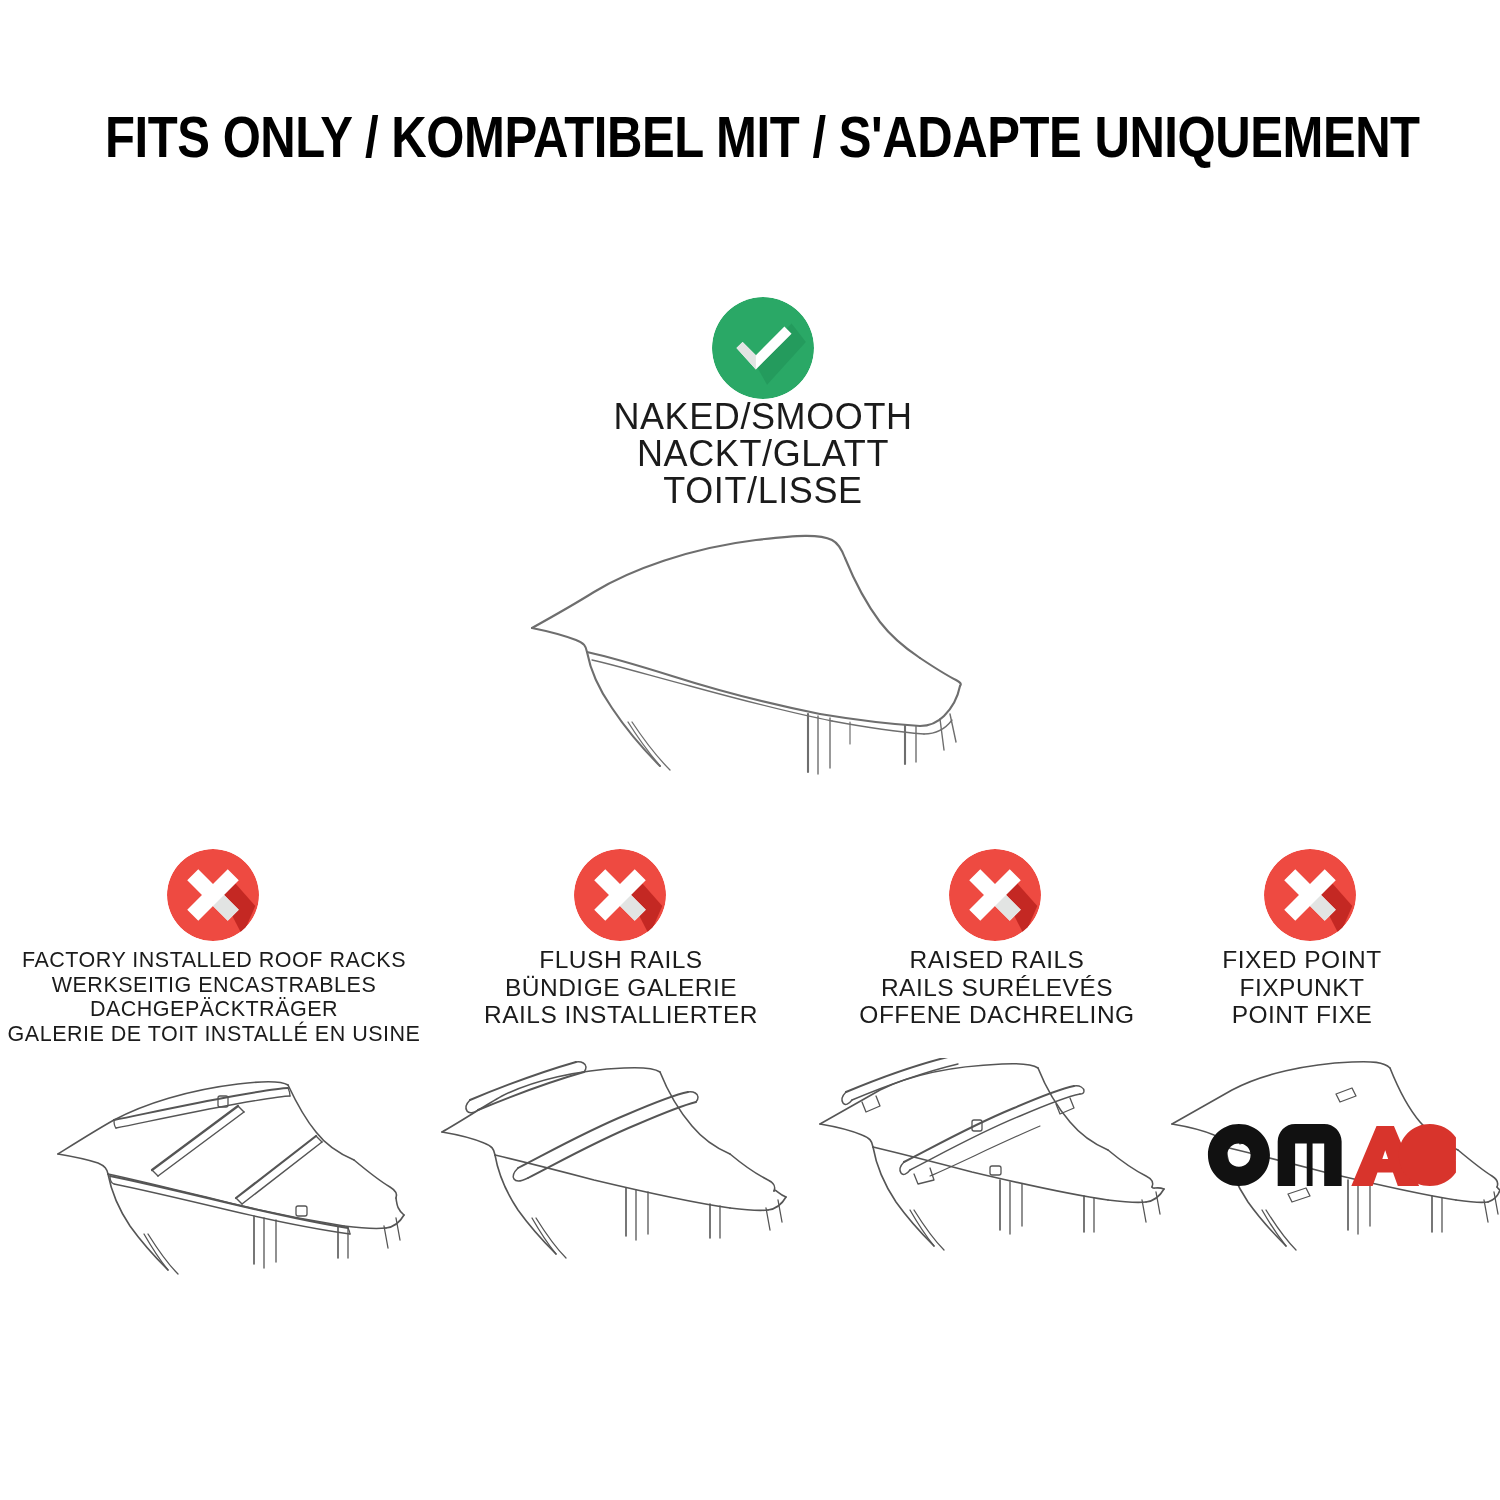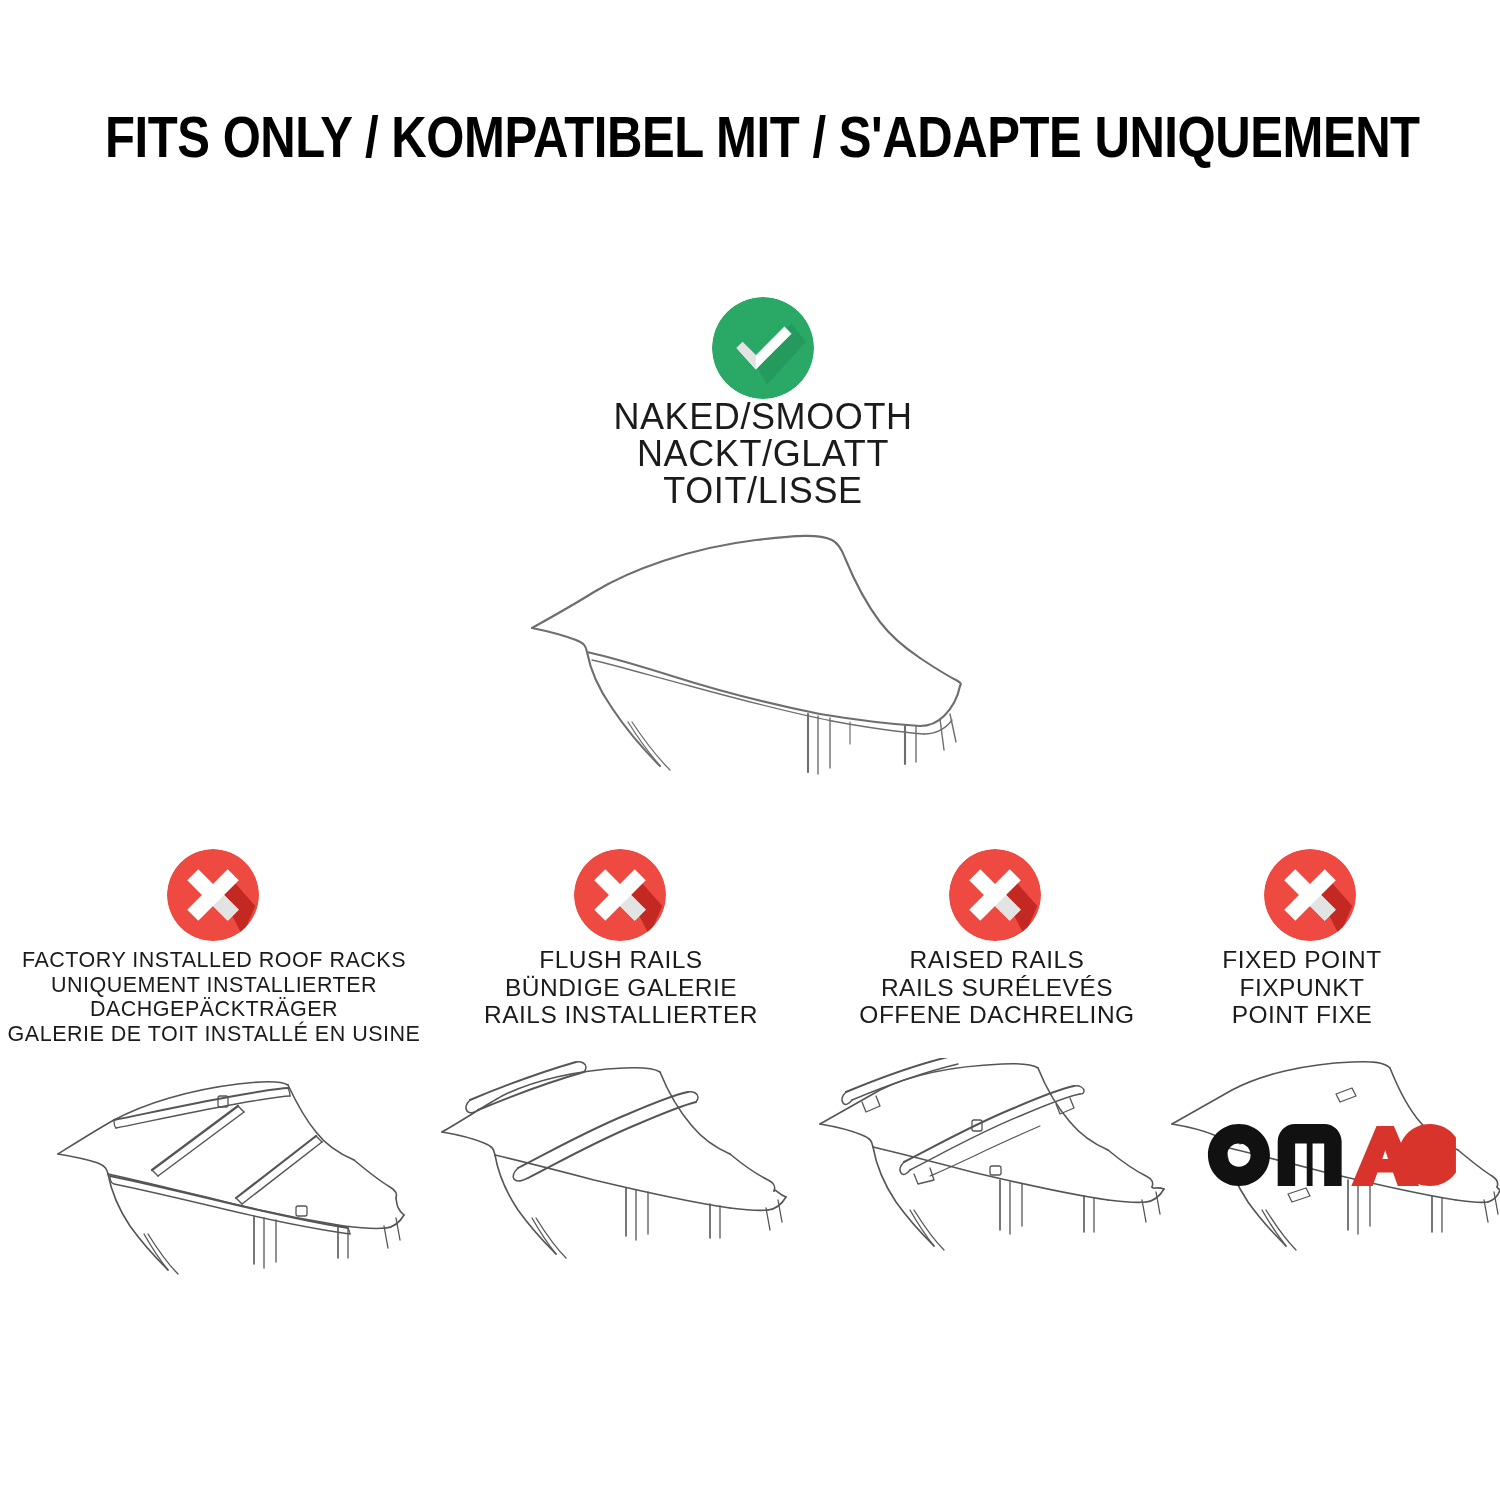--- a/index.html
+++ b/index.html
@@ -149,21 +149,21 @@
     <svg viewBox="0 0 100 100" aria-hidden="true">
       <circle cx="50" cy="50" r="50" fill="#ee4a41"></circle>
       <path d="M54 40 L66 28 L96 62 L82 94 Z" fill="#a8130f" opacity="0.6"></path>
       <path d="M50 38 L66 22 L78 34 L62 50 L78 66 L66 78 L50 62 L34 78 L22 66 L38 50 L22 34 L34 22 Z" fill="#ffffff"></path>
       <path d="M62 50 L78 66 L66 78 L50 62 Z" fill="#e2e4e3"></path>
     </svg>
   </div>
 
   <div class="caption cap-sub c1">
     <span class="ln">FACTORY INSTALLED ROOF RACKS</span>
-    <span class="ln">UNIQUEMENT INSTALLIERTER</span>
+    <span class="ln">WERKSEITIG ENCASTRABLES</span>
     <span class="ln">DACHGEPÄCKTRÄGER</span>
     <span class="ln">GALERIE DE TOIT INSTALLÉ EN USINE</span>
   </div>
 
   <div class="illu illu-1">
     <svg viewBox="0 0 404 230" aria-hidden="true">
       <g fill="none" stroke="#555555" stroke-width="1.6" stroke-linecap="round" stroke-linejoin="round">
 
         <path d="M10 96 C26 86 48 72 66 62 C96 46 140 32 190 26 C214 23 232 22 240 27"></path>
         <path d="M240 27 C248 44 258 62 268 74 C278 87 292 96 306 102"></path>

